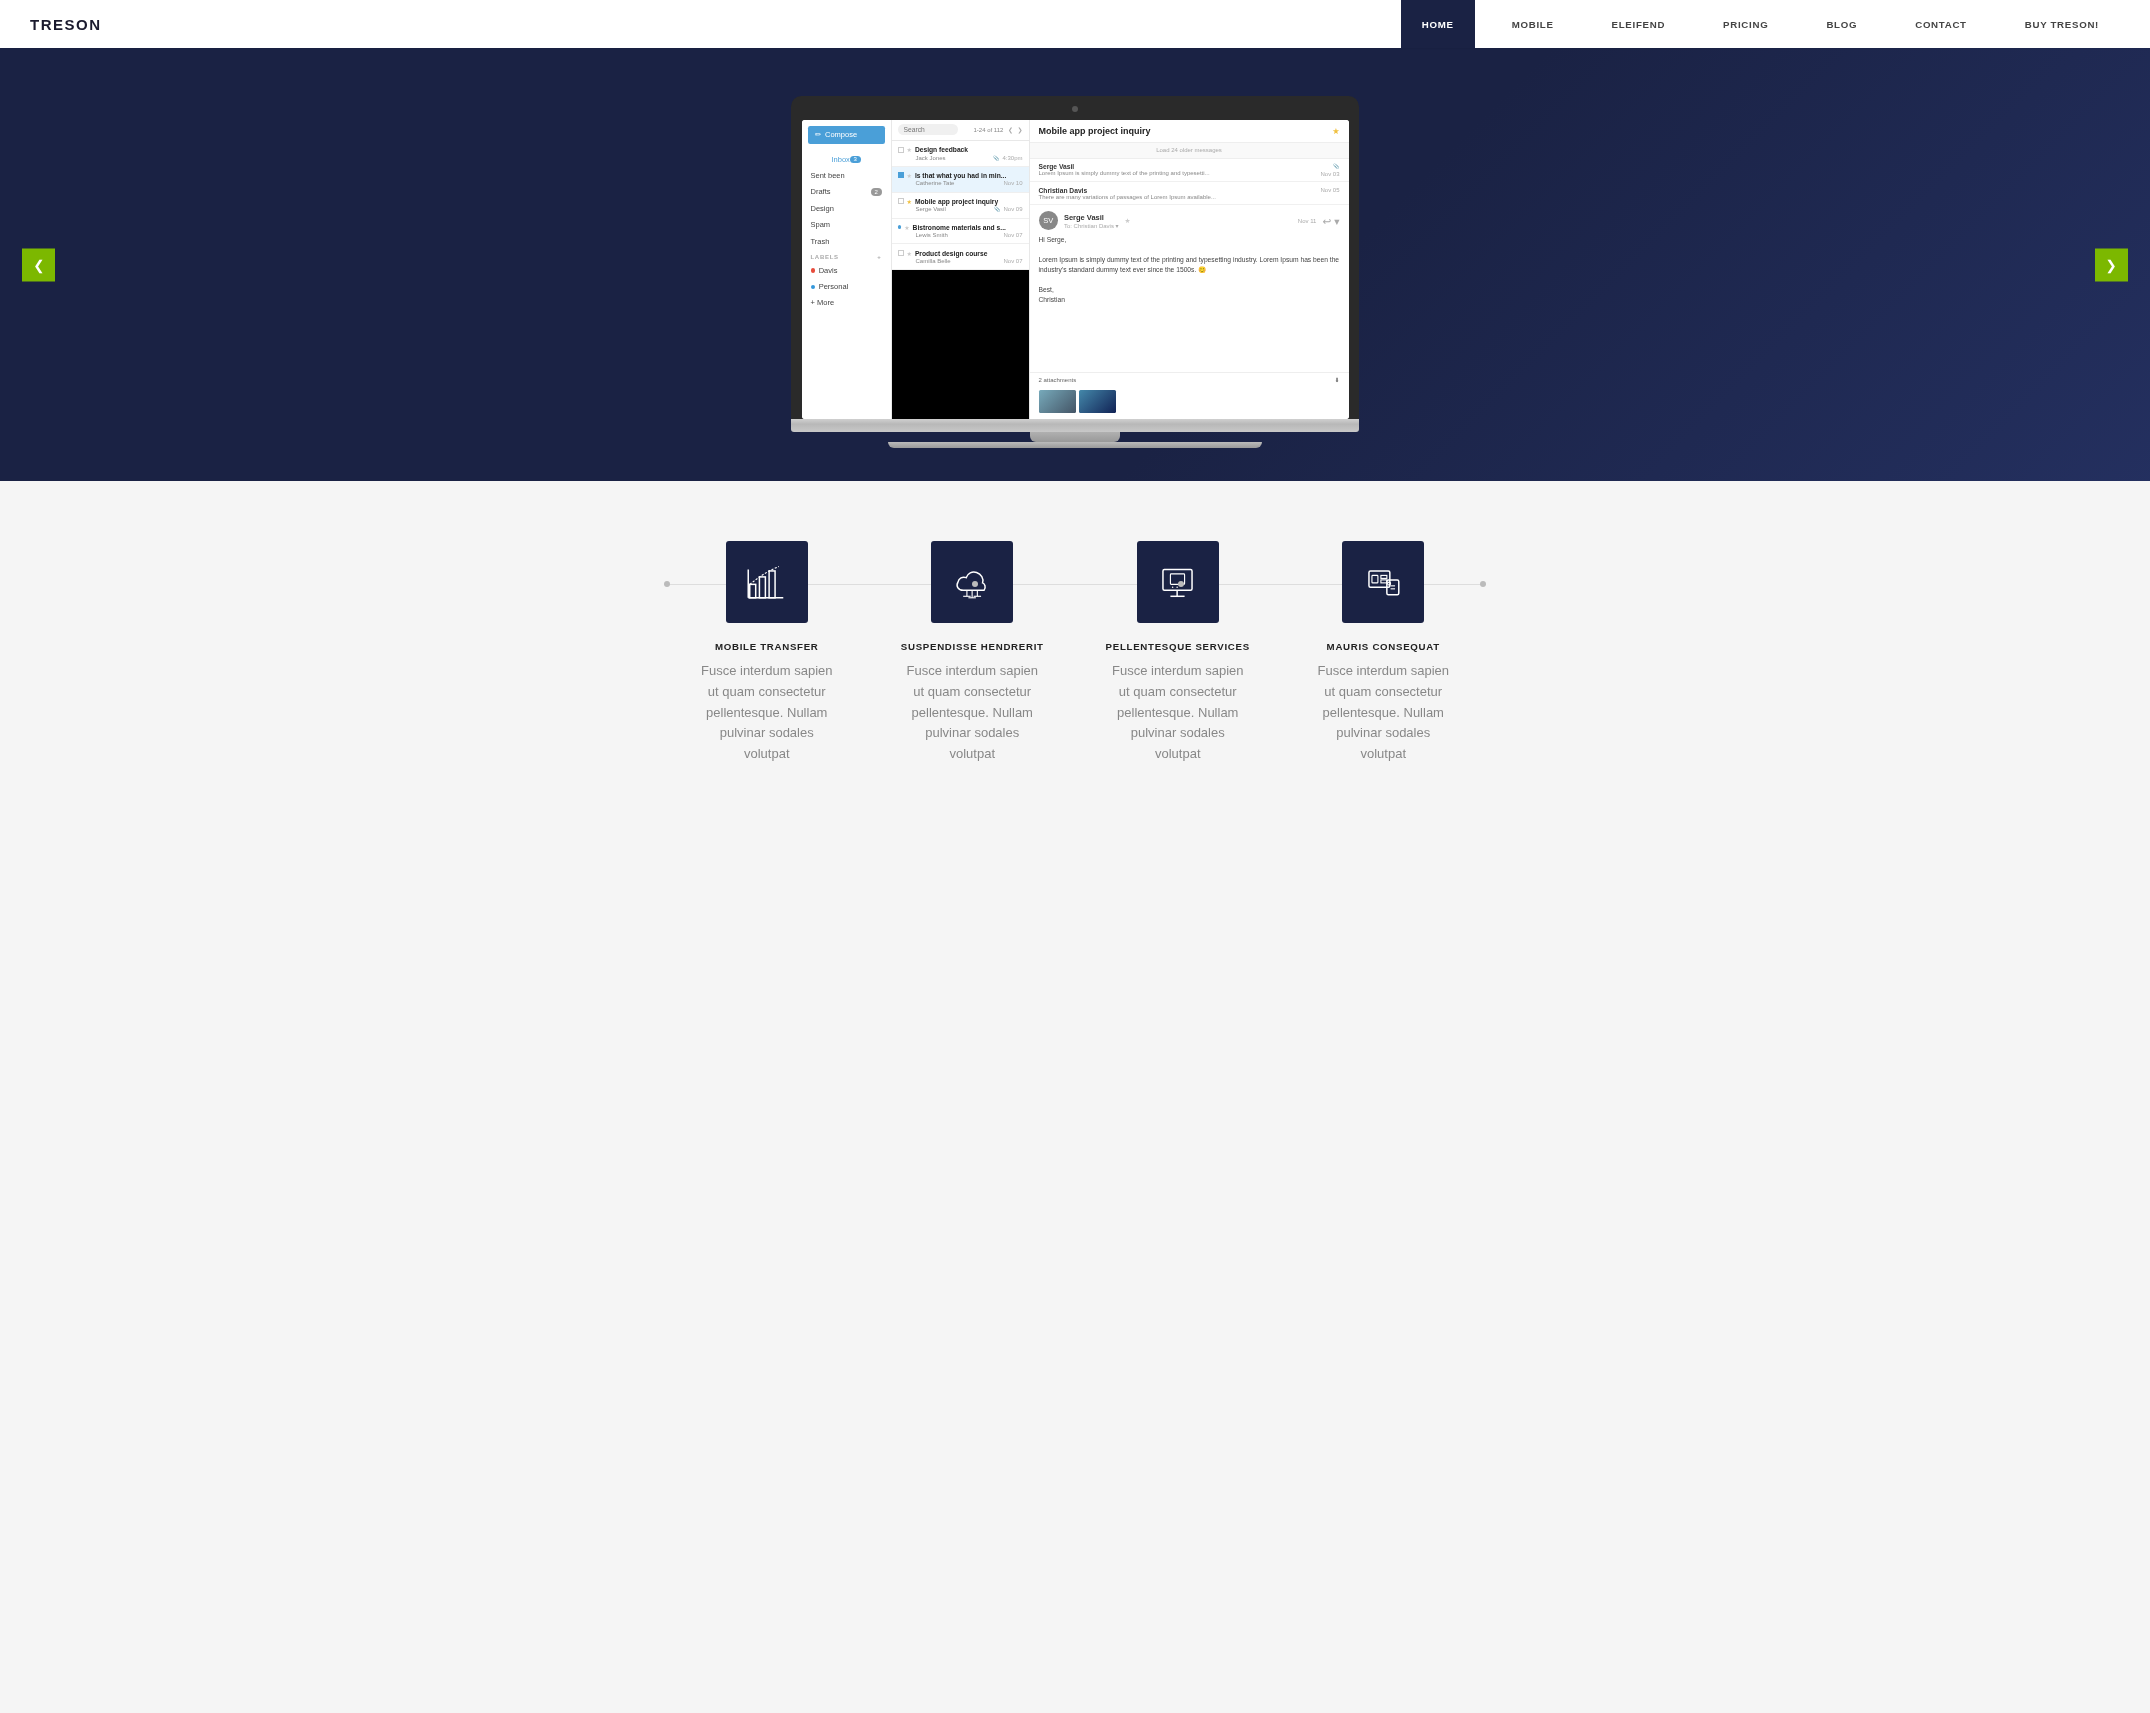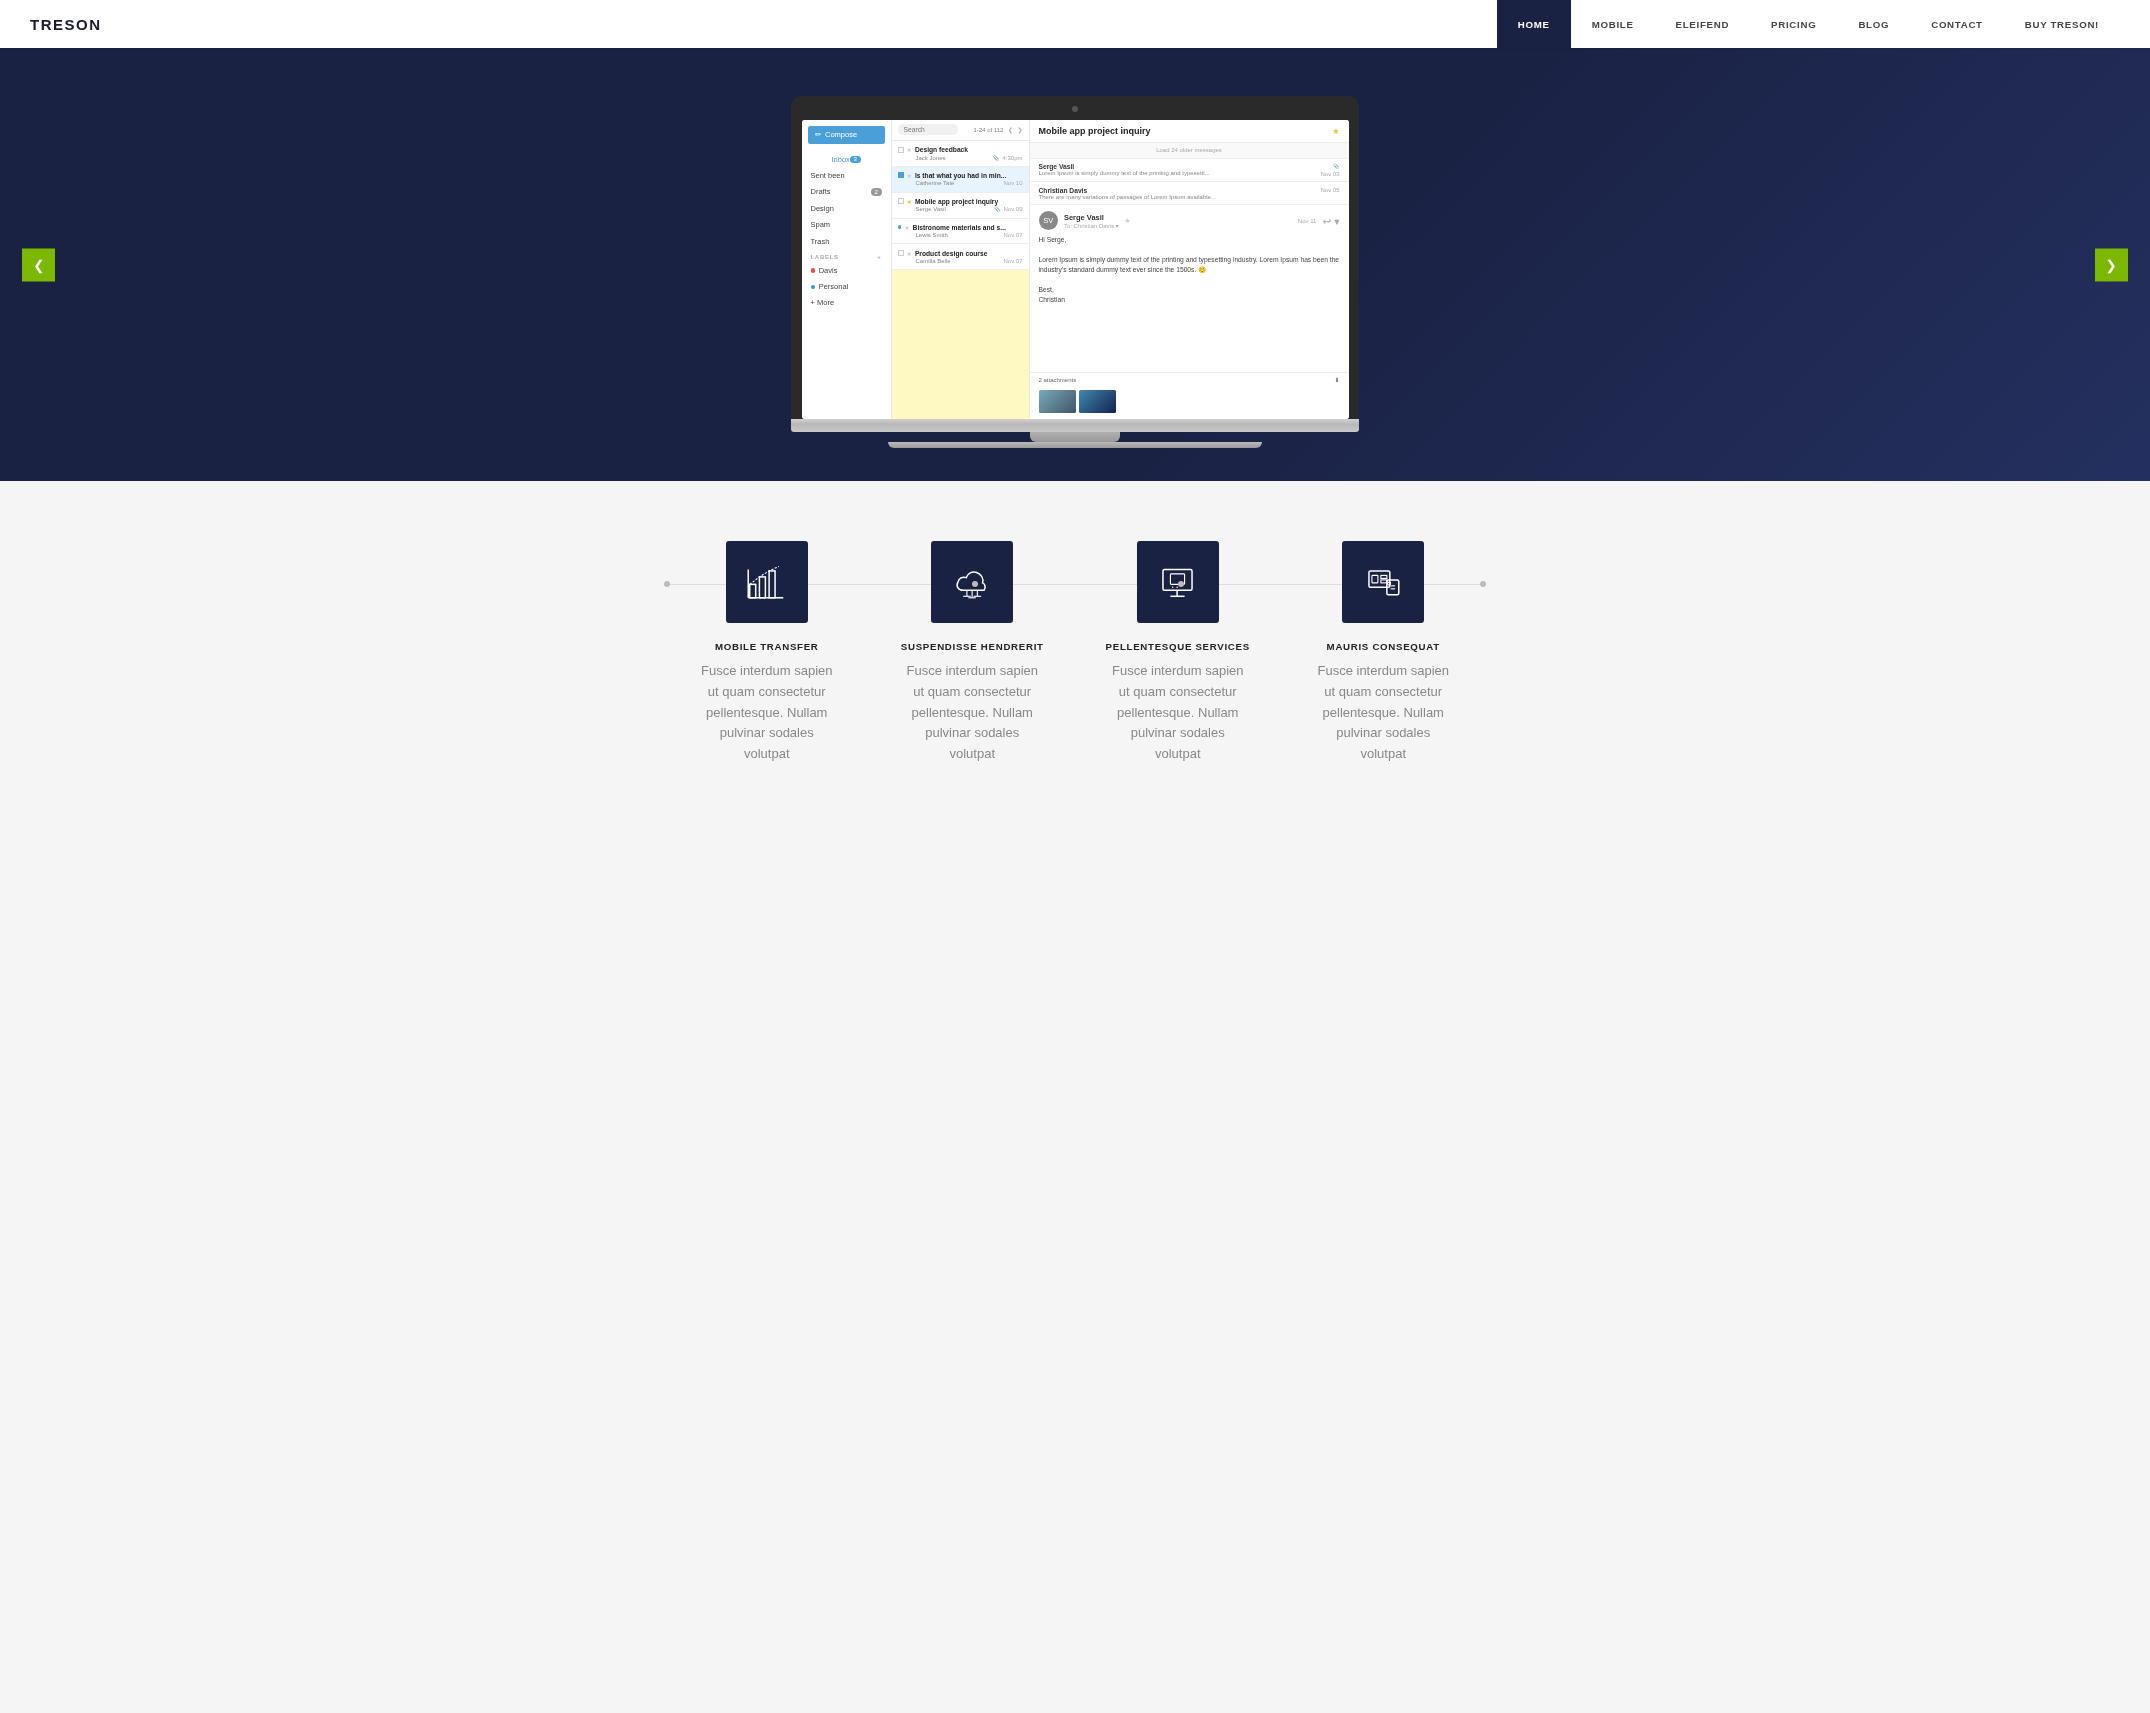--- a/index.html
+++ b/index.html
@@ -19,21 +19,21 @@
     }
     .navbar-logo {
       font-size: 15px;
       font-weight: 700;
       letter-spacing: 1.5px;
       color: #1a1a2e;
     }
     .navbar-links {
       display: flex;
       align-items: center;
-      gap: 0;
+      gap: 16px;
     }
     .nav-link {
       padding: 0 21px;
       height: 48px;
       display: flex;
       align-items: center;
       font-size: 9.7px;
       font-weight: 600;
       letter-spacing: 0.7px;
       color: #444;
@@ -199,21 +199,21 @@
       justify-content: space-between;
     }
     .label-dot {
       width: 4.5px; height: 4.5px;
       border-radius: 50%;
       display: inline-block;
       margin-right: 3.7px;
     }
     .email-list {
       width: 138px;
-      background: #fef9c3;
+      background: #000000;
       border-right: 0.7px solid #e8e8e8;
       flex-shrink: 0;
       overflow: hidden;
     }
     .email-list-header {
       padding: 4.5px 6px;
       display: flex;
       align-items: center;
       gap: 4.5px;
       border-bottom: 0.7px solid #e8e8e8;

